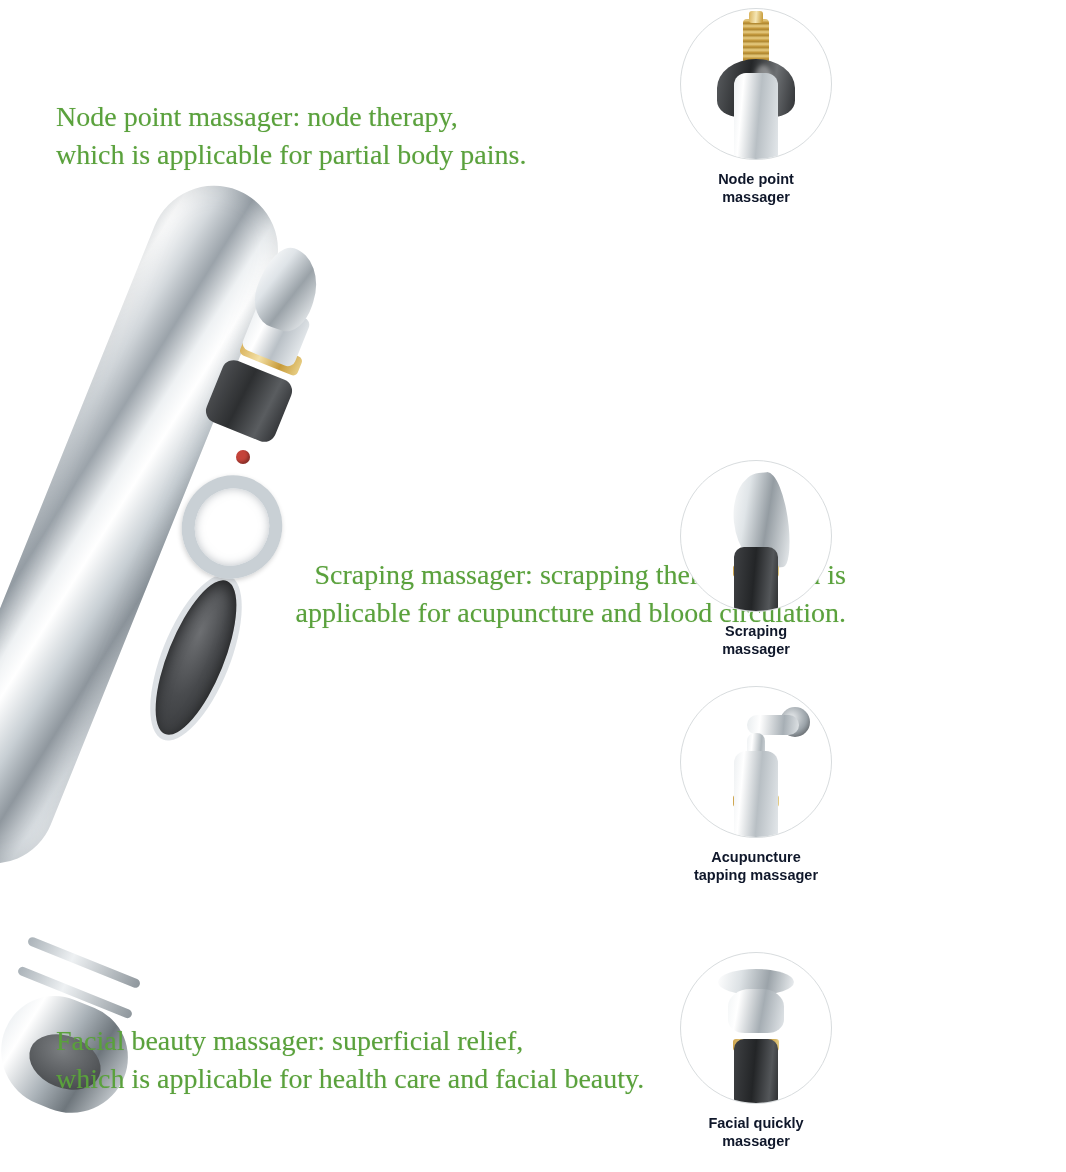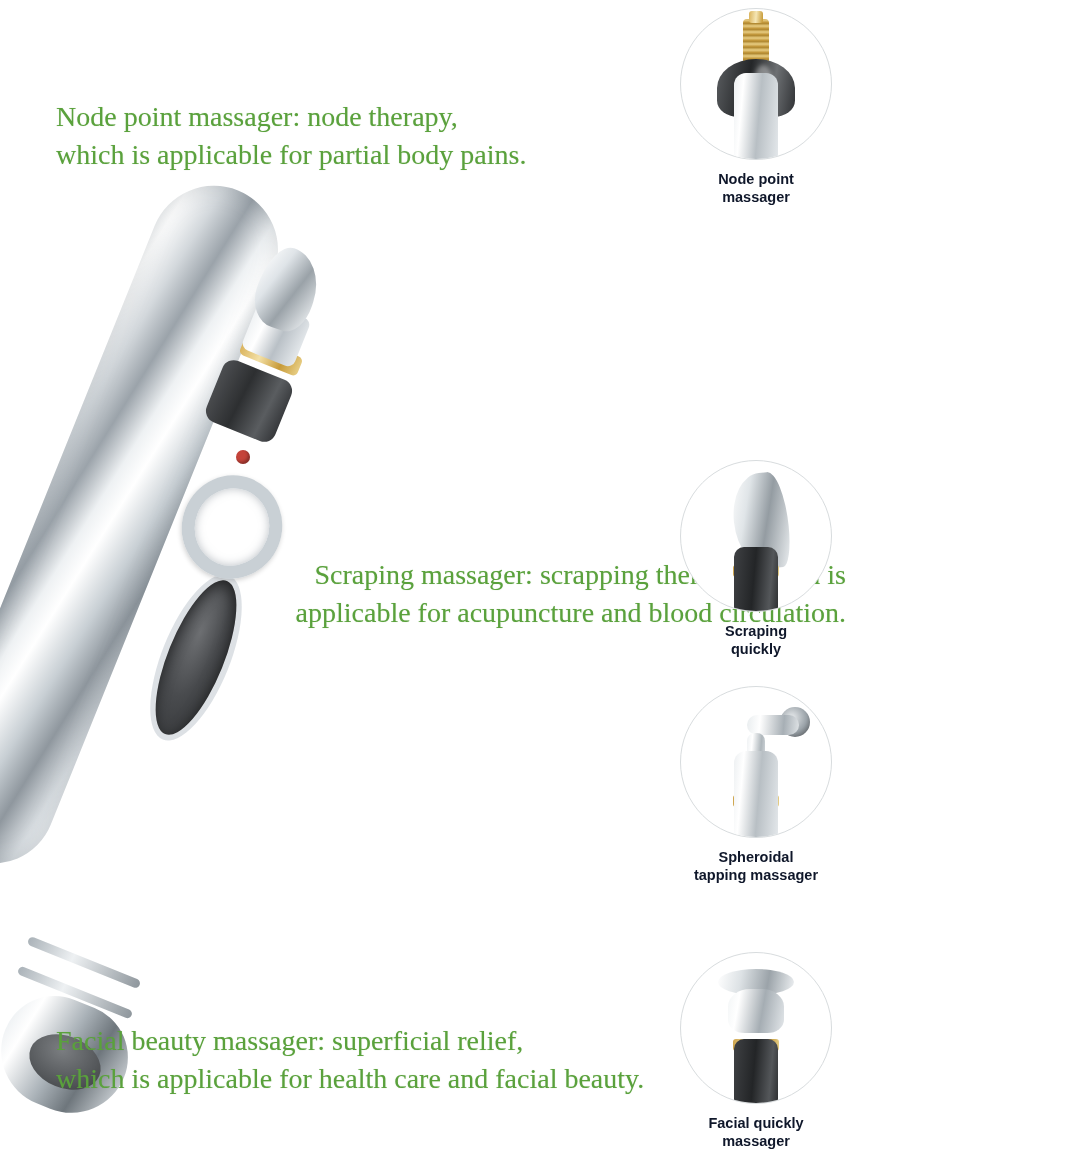--- a/index.html
+++ b/index.html
@@ -437,32 +437,32 @@
     </div>
 
 
     <div class="thumb t3">
       <div class="circle">
         <div class="sc-blade"></div>
         <div class="head-gold" style="top:104px;"></div>
         <div class="head-black"></div>
       </div>
       <div class="label">Scraping
-quickly</div>
+massager</div>
     </div>
 
     <div class="thumb t4">
       <div class="circle">
         <div class="ac-roller"></div>
         <div class="ac-elbow"></div>
         <div class="ac-arm"></div>
         <div class="head-gold" style="top:108px;"></div>
         <div class="head-shaft"></div>
       </div>
-      <div class="label">Spheroidal
+      <div class="label">Acupuncture
 tapping massager</div>
     </div>
 
     <div class="thumb t5">
       <div class="circle">
         <div class="fb-disc"></div>
         <div class="fb-stem"></div>
         <div class="head-gold" style="top:86px;"></div>
         <div class="head-black"></div>
       </div>

